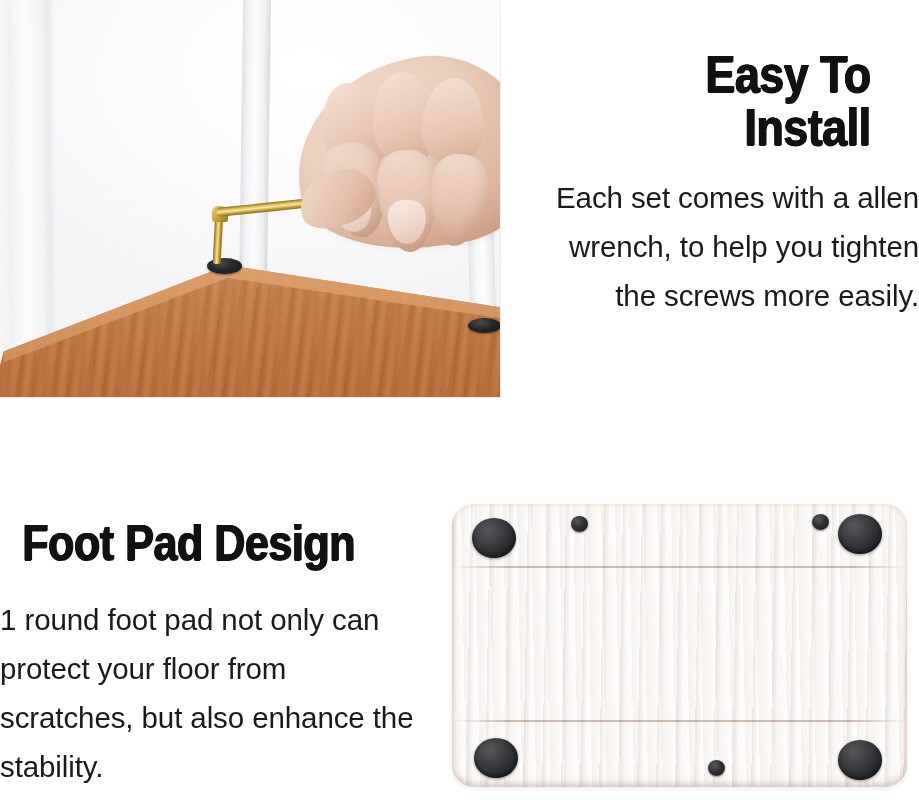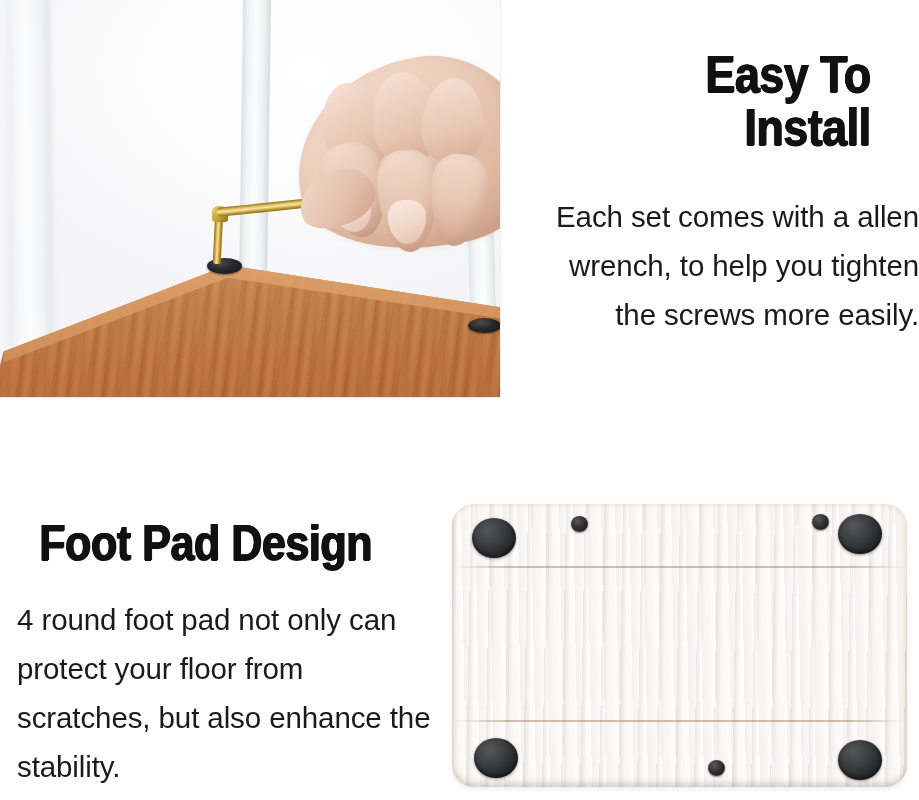--- a/index.html
+++ b/index.html
@@ -211,28 +211,28 @@
   }
   .body-text {
     font-family: "Liberation Sans", sans-serif;
     font-size: 29.5px;
     line-height: 49px;
     color: #1a1a1a;
     margin: 0;
     letter-spacing: -0.1px;
   }
   .body-install {
-    margin-top: 38px;
+    margin-top: 19px;
     width: 368px;
   }
 
   
   .block-footpad {
     position: absolute;
-    left: 17px;
+    left: 0;
     top: 518px;
     width: 420px;
   }
   .heading-footpad {
     font-size: 50px;
     margin-left: 22px;
   }
   .body-footpad {
     margin-top: 26px;
     width: 418px;
@@ -349,21 +349,21 @@
     </div>
   </div>
 
   <div class="block-install">
     <h2 class="heading heading-install">Easy To Install</h2>
     <p class="body-text body-install">Each set comes with a allen wrench, to help you tighten the screws more easily.</p>
   </div>
 
   <div class="block-footpad">
     <h2 class="heading heading-footpad">Foot Pad Design</h2>
-    <p class="body-text body-footpad">4 round foot pad not only can protect your floor from scratches, but also enhance the stability.</p>
+    <p class="body-text body-footpad">1 round foot pad not only can protect your floor from scratches, but also enhance the stability.</p>
   </div>
 
   <div class="photo-footpad">
     <div class="board"></div>
     <div class="board-grain"></div>
     <div class="board-seam seam-top"></div>
     <div class="board-seam seam-bottom"></div>
 
     <div class="foot-pad pad-tl"></div>
     <div class="foot-pad pad-tr"></div>

